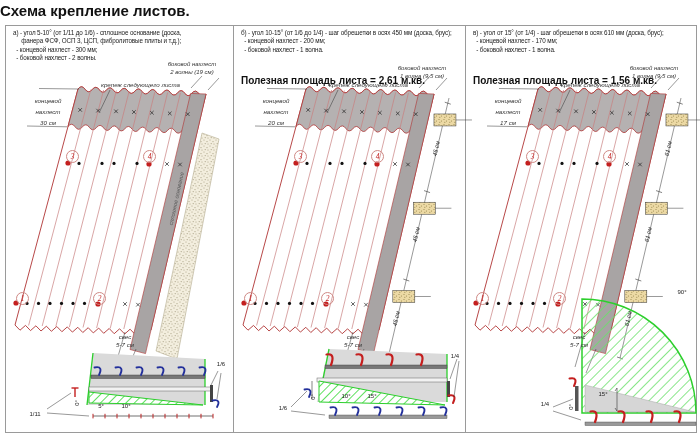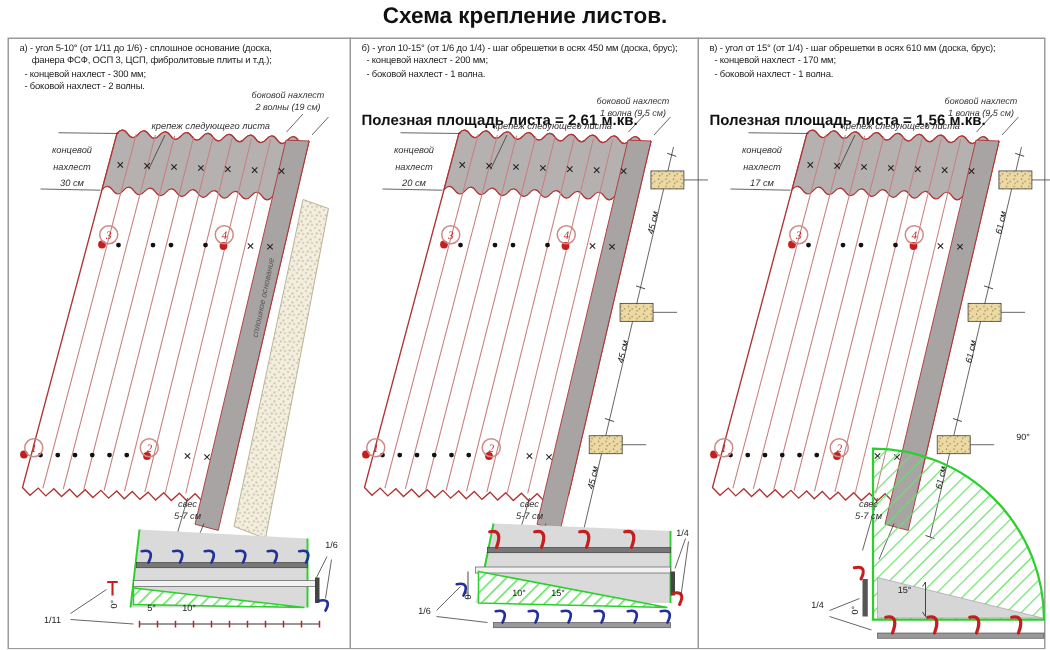--- a/index.html
+++ b/index.html
@@ -1,17 +1,17 @@
 <!DOCTYPE html>
 <html><head>
 <meta charset="utf-8">
 <style>
   html,body{margin:0;padding:0;background:#fff;}
   #page{position:relative;width:700px;height:433px;background:#fff;font-family:"Liberation Sans",sans-serif;overflow:hidden;}
-  #title{position:absolute;left:0;top:2px;width:700px;text-align:center;font-size:15px;font-weight:bold;color:#111;}
+  #title{position:absolute;left:0;top:2px;width:700px;text-align:left;font-size:15px;font-weight:bold;color:#111;}
   #frame{position:absolute;left:5px;top:25px;width:690px;height:406px;border:1px solid #9a9a9a;}
   .vdiv{position:absolute;top:25px;height:407px;width:1px;background:#9a9a9a;}
   .panel{position:absolute;top:25px;height:407px;}
   .spec{position:absolute;left:8px;top:4px;font-size:6.3px;line-height:8.3px;letter-spacing:-0.12px;color:#222;}
   .spec-line{white-space:pre;}
   .area{position:absolute;left:8px;font-size:10px;font-weight:bold;color:#111;white-space:nowrap;}
   .sidenote{position:absolute;width:74px;text-align:center;font-size:6px;font-style:italic;line-height:7.5px;color:#333;}
   .lbl{position:absolute;font-size:6.2px;font-style:italic;color:#333;line-height:7.5px;text-align:center;}
   .tiny{font-size:6px;font-style:normal;color:#222;}
   .rot{transform-origin:center center;}

